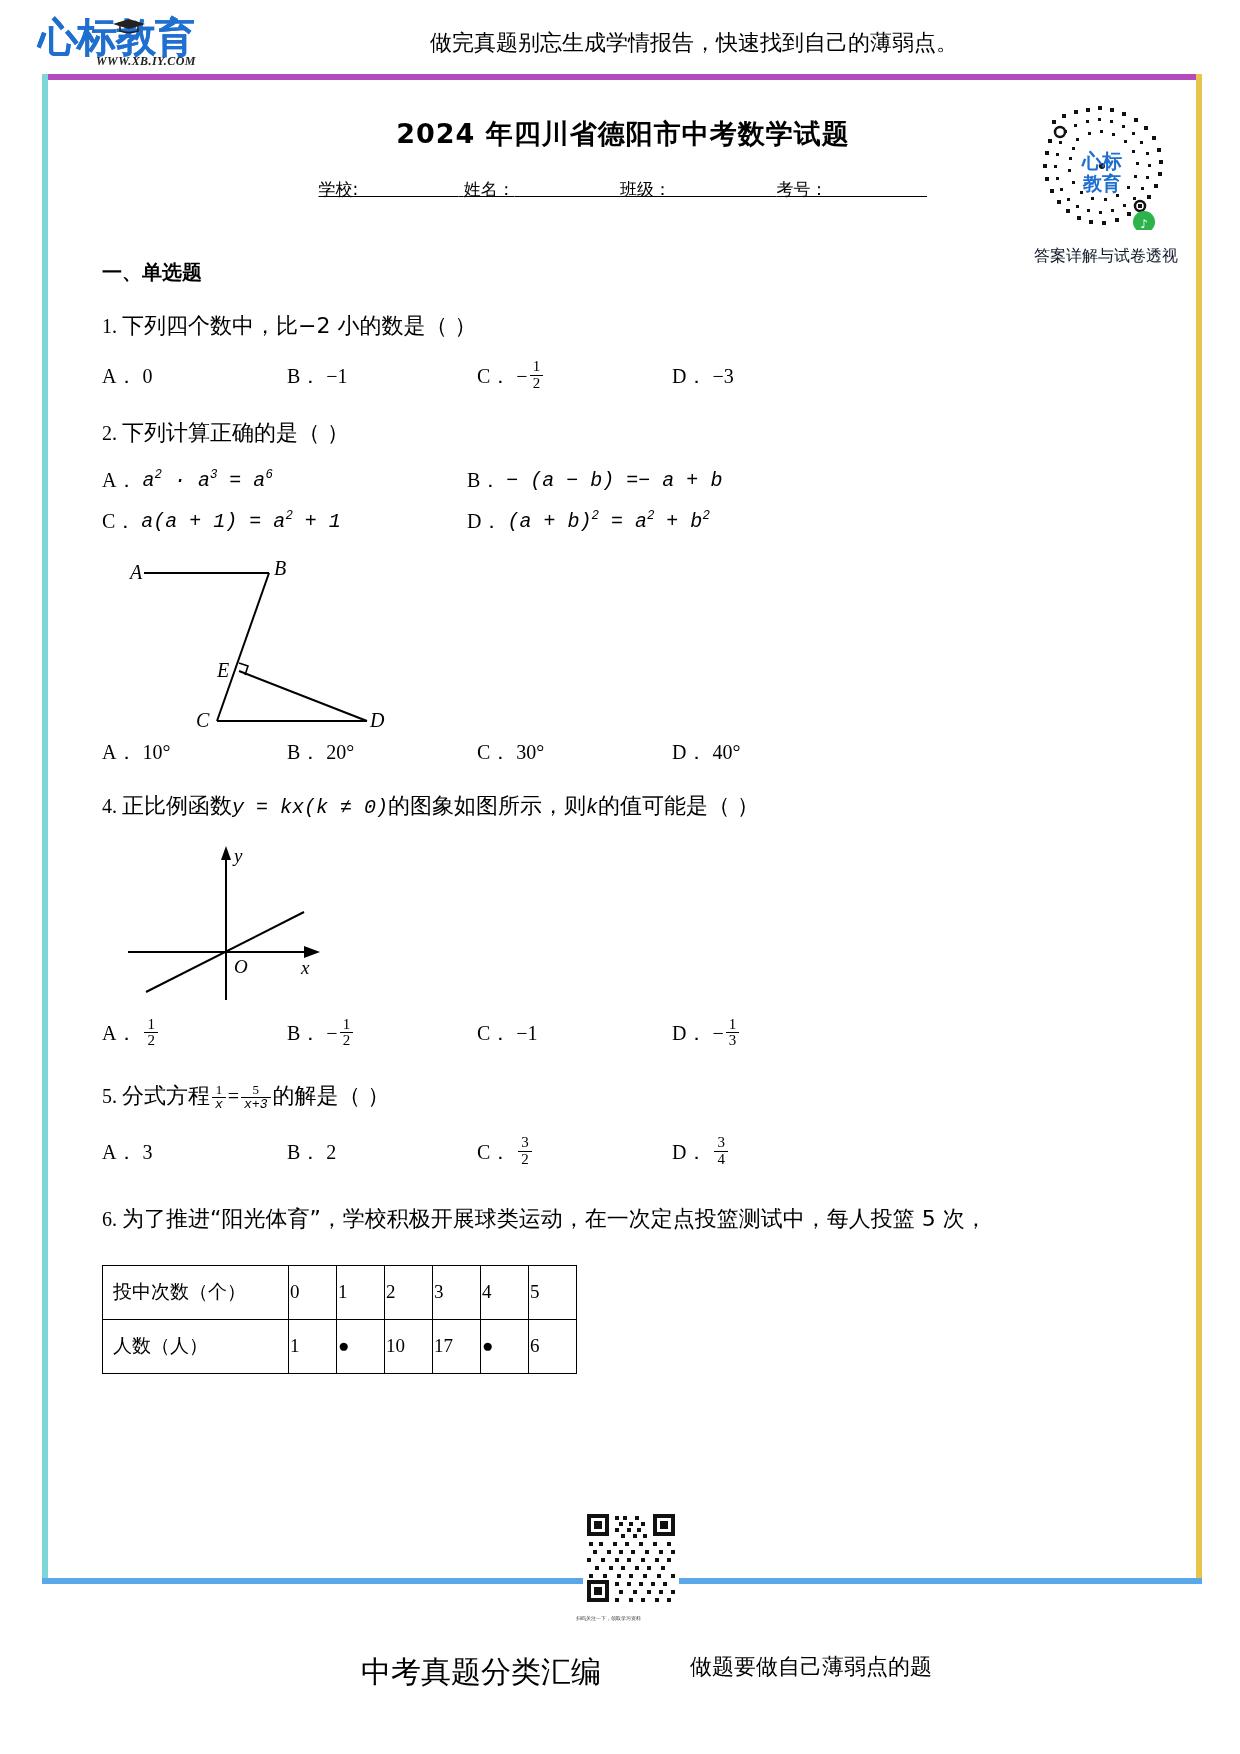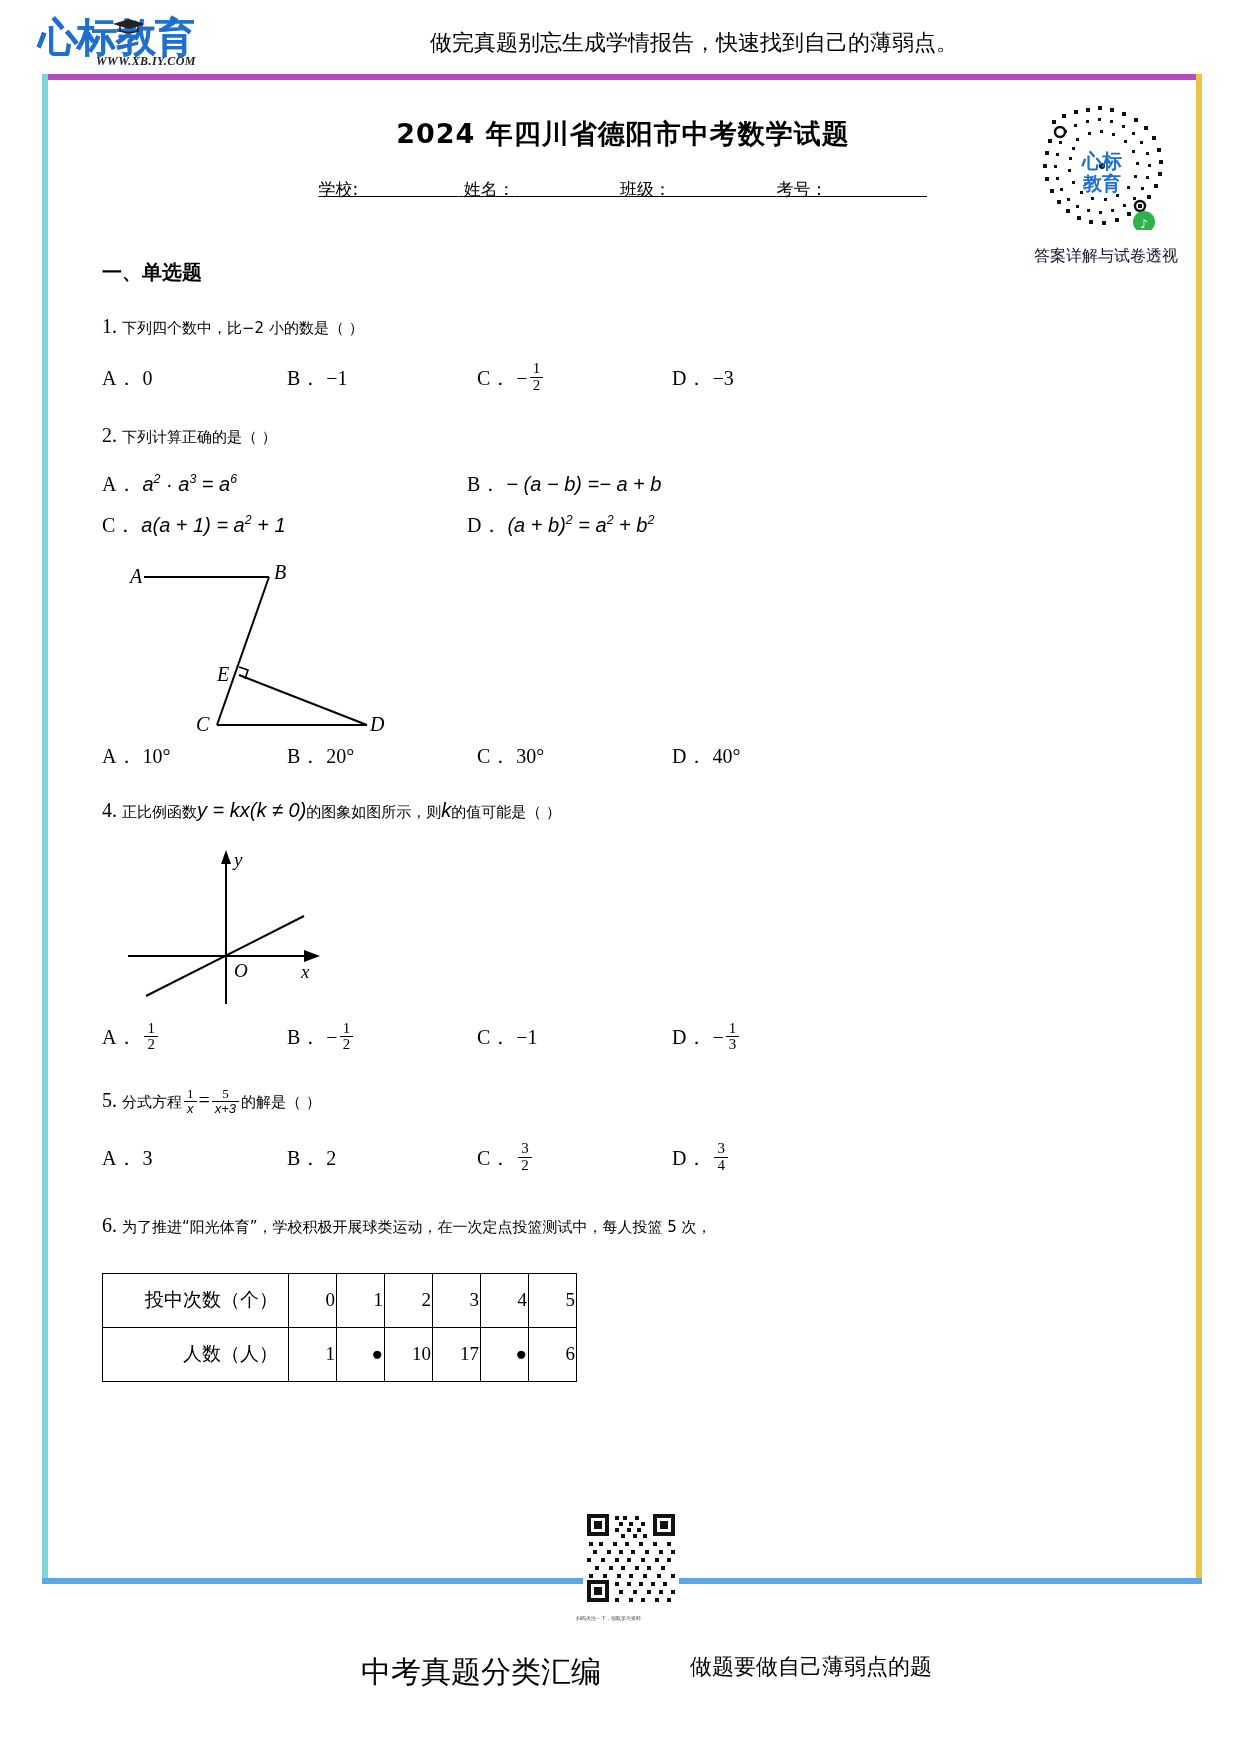--- a/index.html
+++ b/index.html
@@ -120,22 +120,22 @@
     margin-top: 58px;
     margin-left: 46px;
   }
 
   .q {
     margin-left: 46px;
     margin-top: 20px;
     font-size: 20px;
     line-height: 40px;
   }
-  .cn { font-family: "DejaVu Sans", sans-serif; font-size:15px; }
-  .mi { font-style: italic; font-family:Liberation Sans, sans-serif; }
+  .cn { font-family: "DejaVu Sans", sans-serif; font-size:22px; }
+  .mi { font-style: italic; font-family:Liberation Mono, monospace; }
   .num { font-family:"Liberation Serif", serif; }
 
   .opts {
     margin-left: 46px;
     margin-top: 14px;
     display: flex;
     font-size: 20px;
   }
   .opt { display:flex; align-items:center; }
   .opt .lbl { margin-right: 6px; white-space:nowrap; }
@@ -162,21 +162,21 @@
 
   
   .data-table {
     border-collapse: collapse;
     margin-left: 46px;
     margin-top: 22px;
     font-family: "DejaVu Sans", sans-serif;
   }
   .data-table td {
     border: 1.8px solid #000;
-    text-align: right;
+    text-align: left;
     font-size: 19px;
     height: 54px;
   }
   .data-table td.head-col { width: 186px; padding: 0 10px; }
   .data-table td.cell { width: 48px; font-family:"Liberation Serif", serif; font-size:19px;}
 
   
   .footer {
     position:absolute; left:0; top:1600px; width:1240px; height:154px;
   }

